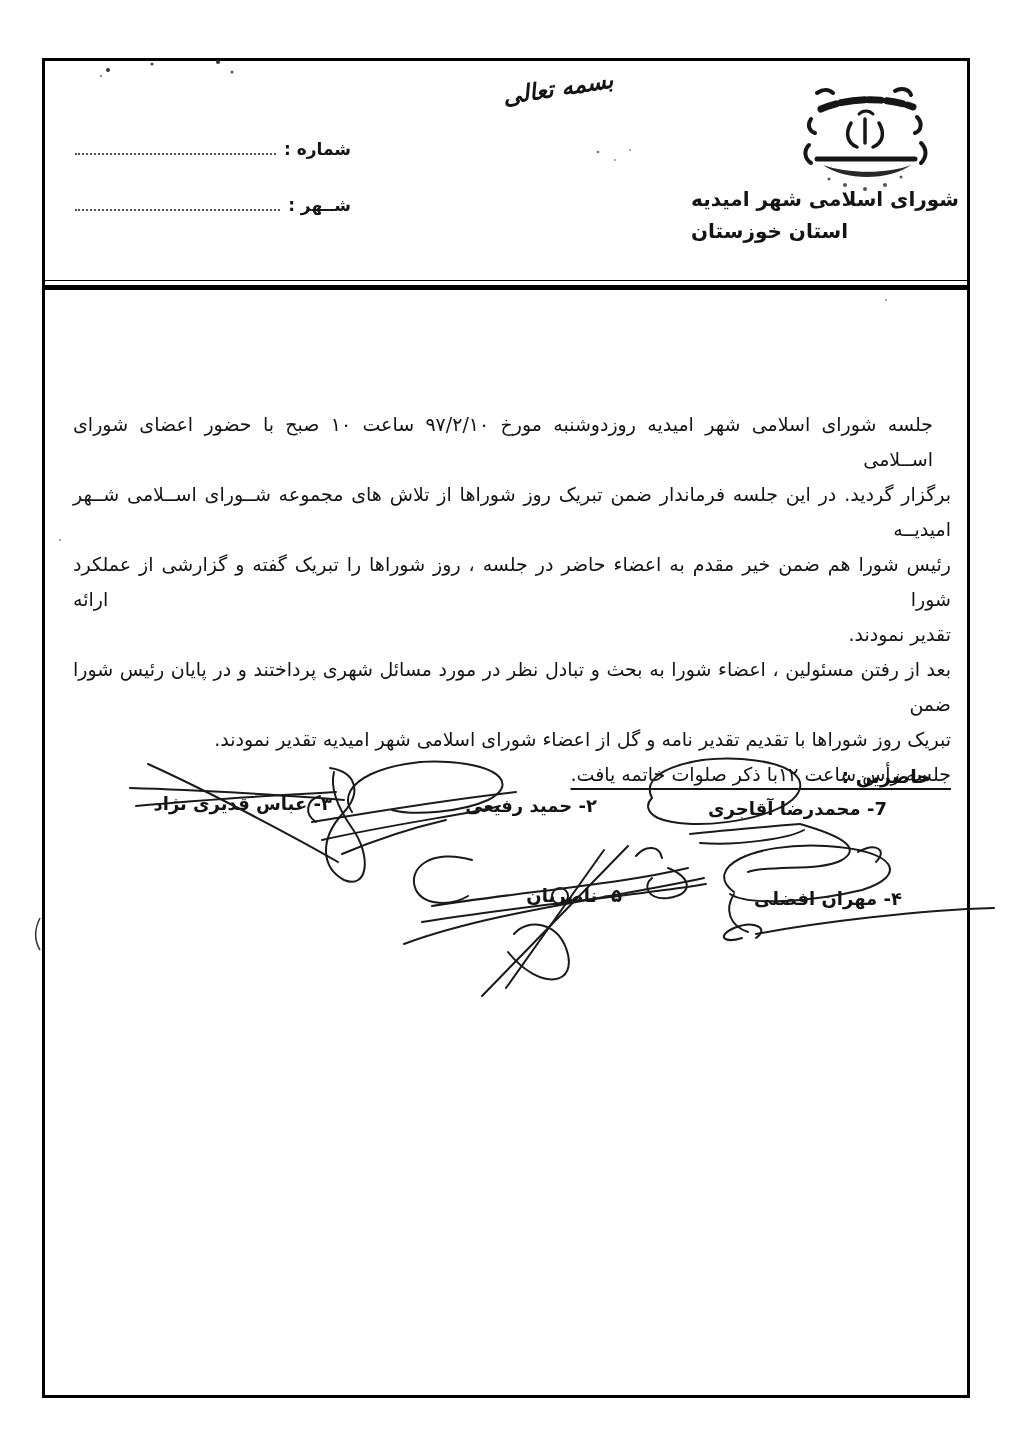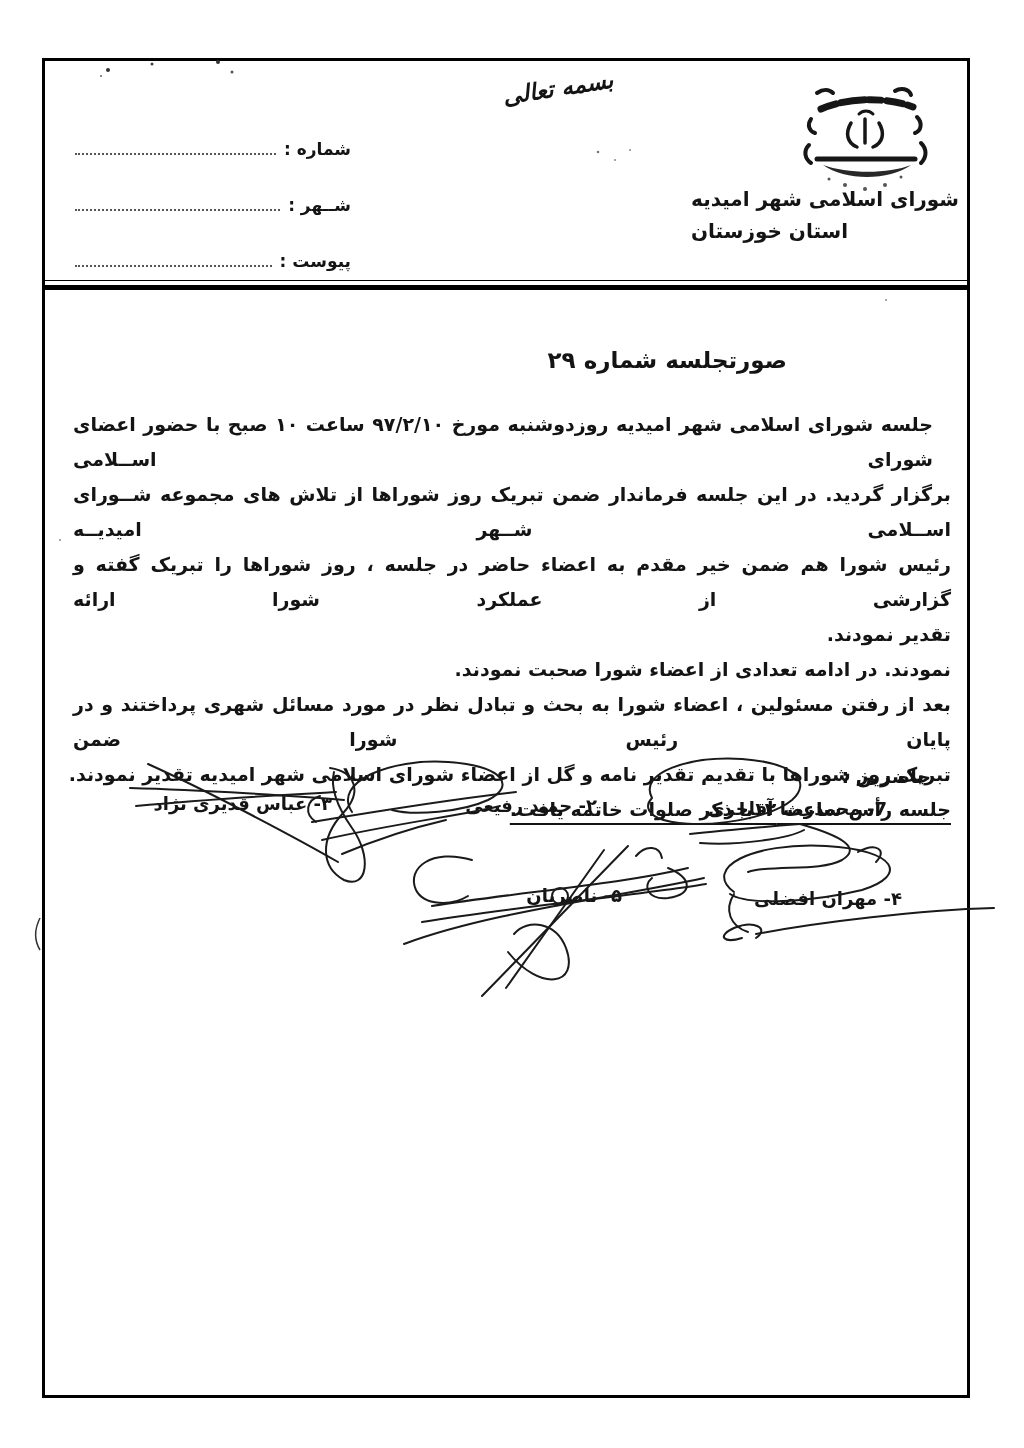--- a/index.html
+++ b/index.html
@@ -26,21 +26,21 @@
   .org-block { position:absolute; right:6px; top:122px; width:270px; text-align:left; }
   .org-line1 { font-size:20px; font-weight:bold; line-height:32px; }
   .org-line2 { font-size:20px; font-weight:bold; line-height:32px; }
   .fields { position:absolute; left:30px; top:40px; width:276px;margin-top:32px; }
   .field-row { display:flex; direction:rtl; align-items:flex-end; height:26px; margin-bottom:30px; }
   .field-label { font-size:17px; font-weight:bold; white-space:nowrap; }
   .field-dots { flex:1; border-bottom:2px dotted #555; margin:0 8px 4px 0; height:16px; }
   
   .doc-title { position:absolute; top:286px; right:180px; font-size:23px; font-weight:bold; }
   .body-text { position:absolute; top:346px; left:28px; right:16px; }
-  .line { font-size:19px; font-weight:bold; line-height:35px; white-space:nowrap; }
+  .line { font-size:19px; font-weight:normal; line-height:35px; white-space:nowrap; }
   .line.jst { white-space:normal; text-align:justify; text-align-last:justify; }
   .line.indent { padding-right:18px; }
   .line.closing {
     text-align:right; padding-left:20px; margin-top:0;
     text-decoration:underline; text-decoration-thickness:1.5px; text-underline-offset:7px;
   }
   .attendees-label { position:absolute; top:704px; right:36px; font-size:19px; font-weight:bold; }
   .attendee { position:absolute; font-size:18px; font-weight:bold; white-space:nowrap; }
   .att-1 { top:737px; right:80px; }
   .att-2 { top:734px; right:370px; }
@@ -91,36 +91,30 @@
 
       <div class="fields">
         <div class="field-row">
           <span class="field-label">شماره :</span>
           <span class="field-dots"></span>
         </div>
         <div class="field-row">
           <span class="field-label">شــهر :</span>
           <span class="field-dots"></span>
         </div>
-        <div class="field-row">
-          <span class="field-label">پیوست :</span>
-          <span class="field-dots"></span>
-        </div>
       </div>
     </div>
     <div class="header-sep"></div>
 
-    <div class="doc-title">صورتجلسه شماره ۲۹</div>
 
     <div class="body-text">
       <div class="line jst indent">جلسه شورای اسلامی شهر امیدیه روزدوشنبه مورخ ۹۷/۲/۱۰ ساعت ۱۰ صبح با حضور اعضای شورای اســلامی</div>
       <div class="line jst">برگزار گردید. در این جلسه فرماندار ضمن تبریک روز شوراها از تلاش های مجموعه شــورای اســلامی شــهر امیدیــه</div>
       <div class="line jst">رئیس شورا هم ضمن خیر مقدم به اعضاء حاضر در جلسه ، روز شوراها را تبریک گفته و گزارشی از عملکرد شورا ارائه</div>
       <div class="line">تقدیر نمودند.</div>
-      <div class="line">نمودند. در ادامه تعدادی از اعضاء شورا صحبت نمودند.</div>
       <div class="line jst">بعد از رفتن مسئولین ، اعضاء شورا به بحث و تبادل نظر در مورد مسائل شهری پرداختند و در پایان رئیس شورا ضمن</div>
       <div class="line">تبریک روز شوراها با تقدیم تقدیر نامه و گل از اعضاء شورای اسلامی شهر امیدیه تقدیر نمودند.</div>
       <div class="line closing">جلسه رأس ساعت ۱۲با ذکر صلوات خاتمه یافت.</div>
     </div>
 
     <div class="attendees-label">حاضرین :</div>
 
     <div class="attendee att-1">7- محمدرضا آقاجری</div>
     <div class="attendee att-2">۲- حمید رفیعی</div>
     <div class="attendee att-3">۳- عباس قدیری نژاد</div>

